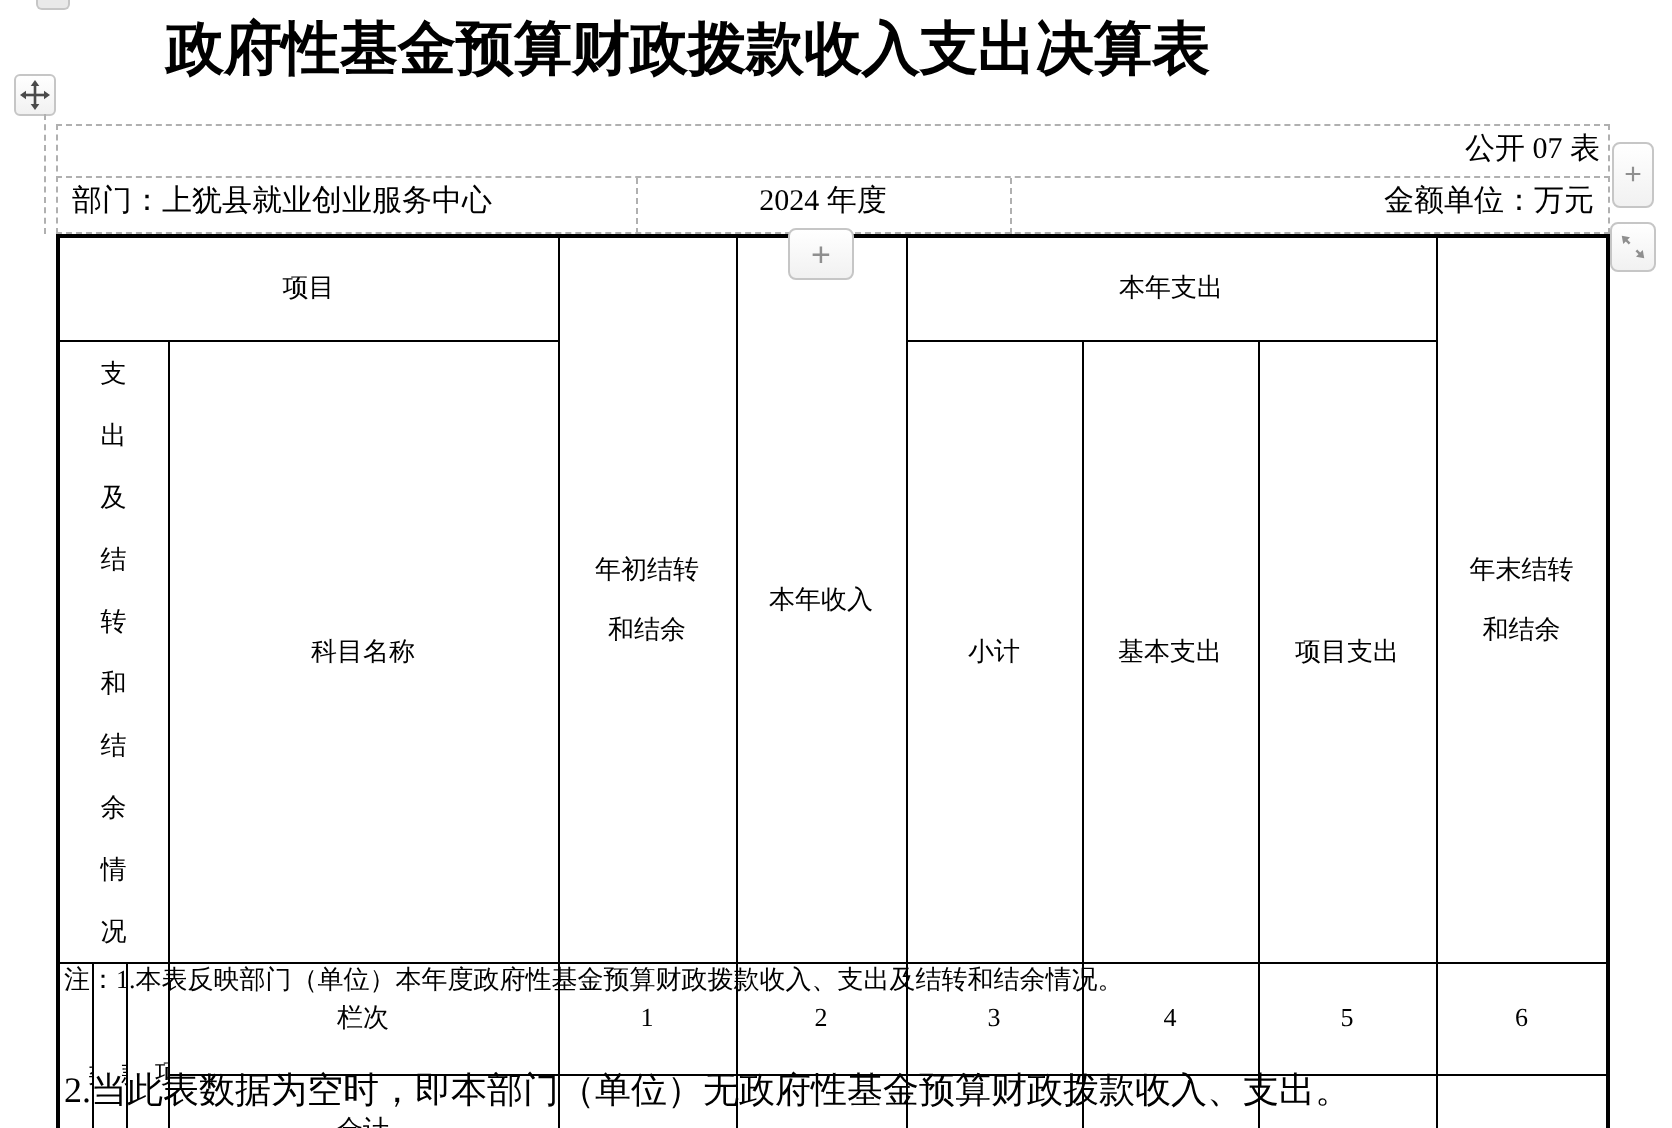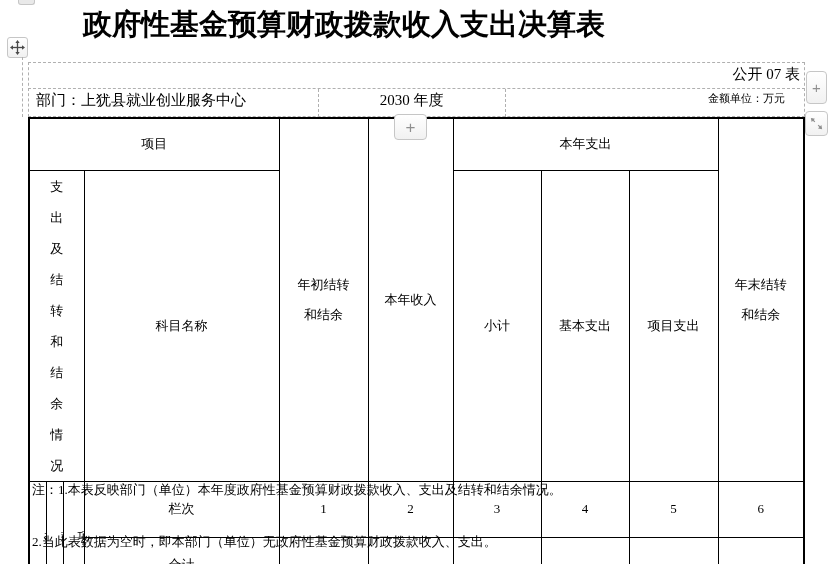--- a/index.html
+++ b/index.html
@@ -37,21 +37,21 @@
   }
   .dash-h{position:absolute;left:28px;top:88px;width:777px;height:0;border-top:1px dashed #b0b0b0;}
   .dash-v{position:absolute;top:89px;height:28px;width:0;border-left:1px dashed #b0b0b0;}
   .dash-v1{left:318px;}
   .dash-v2{left:505px;}
   .dash-stub{position:absolute;left:22px;top:57px;height:60px;width:0;border-left:1px dashed #b0b0b0;}
   
   .tableno{position:absolute;top:65px;right:36px;font-size:15px;}
   .dept{position:absolute;top:91px;left:36px;font-size:15px;}
   .year{position:absolute;top:91px;left:318px;width:187px;text-align:center;font-size:15px;}
-  .unit{position:absolute;top:91px;right:51px;font-size:11px;}
+  .unit{position:absolute;top:91px;right:39px;font-size:15px;}
   
   table.main{
     position:absolute;left:28px;top:117px;width:775px;
     border-collapse:collapse;table-layout:fixed;
     border:2px solid #000;
   }
   table.main td{
     border:1px solid #000;text-align:center;vertical-align:middle;
     font-size:13px;padding:0 14px;overflow:hidden;word-break:break-all;
   }
@@ -59,21 +59,21 @@
   tr.r2{height:129px;}
   tr.r3{height:56px;}
   tr.r4{height:55px;margin-left:46px;}
   tr.r5{height:50px;}
   td.code-cell{line-height:31px;padding:0 7px;}
   td.wrap2{line-height:30px;}
   td.endbal{padding:0 8px;}
   td.num{font-size:12px;}
   
   .note1{position:absolute;left:32px;top:481px;font-size:13px;text-align:center;}
-  .note2{position:absolute;left:32px;top:533px;font-size:13px;}
+  .note2{position:absolute;left:32px;top:533px;font-size:18px;}
   svg{display:block;}
 </style>
 </head>
 <body>
 
 <div class="partial-btn"></div>
 
 <h1 class="title">政府性基金预算财政拨款收入支出决算表</h1>
 
 <div class="ctl move-handle">
@@ -94,21 +94,21 @@
 </div>
 
 <div class="dashed-frame"></div>
 <div class="dash-h"></div>
 <div class="dash-v dash-v1"></div>
 <div class="dash-v dash-v2"></div>
 <div class="dash-stub"></div>
 
 <div class="tableno">公开 07 表</div>
 <div class="dept">部门：上犹县就业创业服务中心</div>
-<div class="year">2030 年度</div>
+<div class="year">2024 年度</div>
 <div class="unit">金额单位：万元</div>
 
 <table class="main">
   <colgroup>
     <col style="width:17px">
       <col style="width:17px">
       <col style="width:21px">
     <col style="width:195px">
       <col style="width:89px">
       <col style="width:85px">

